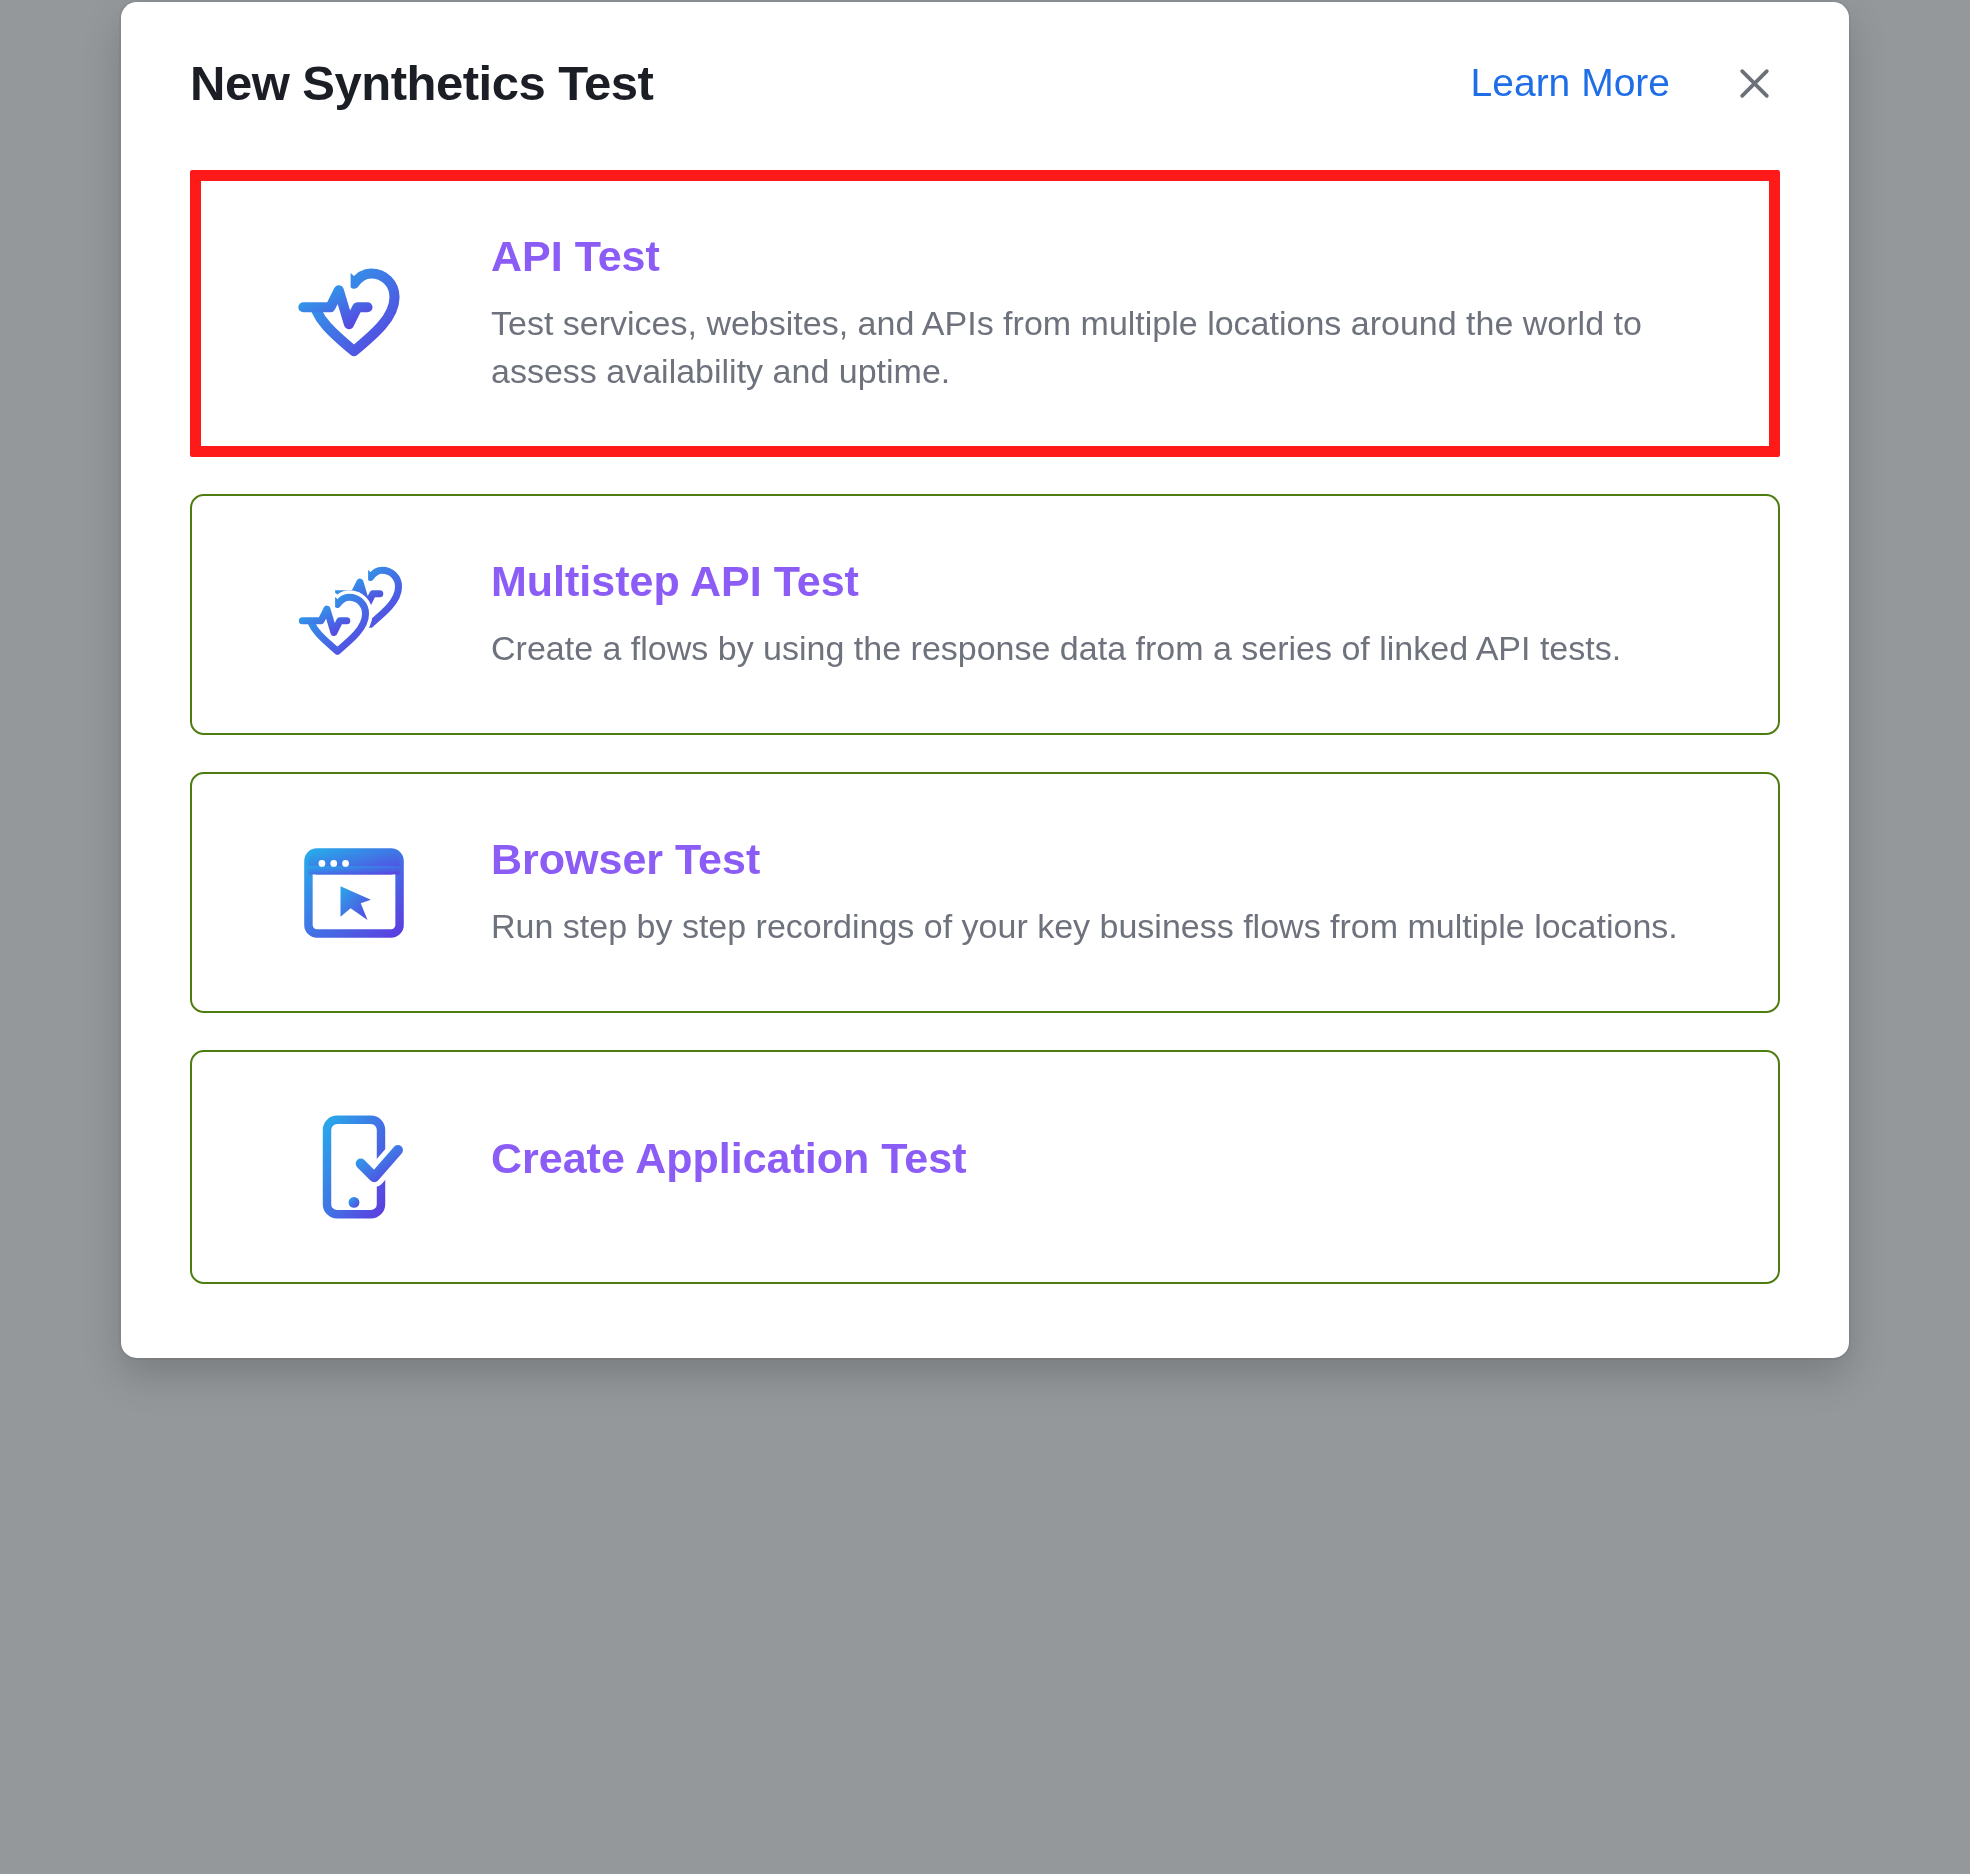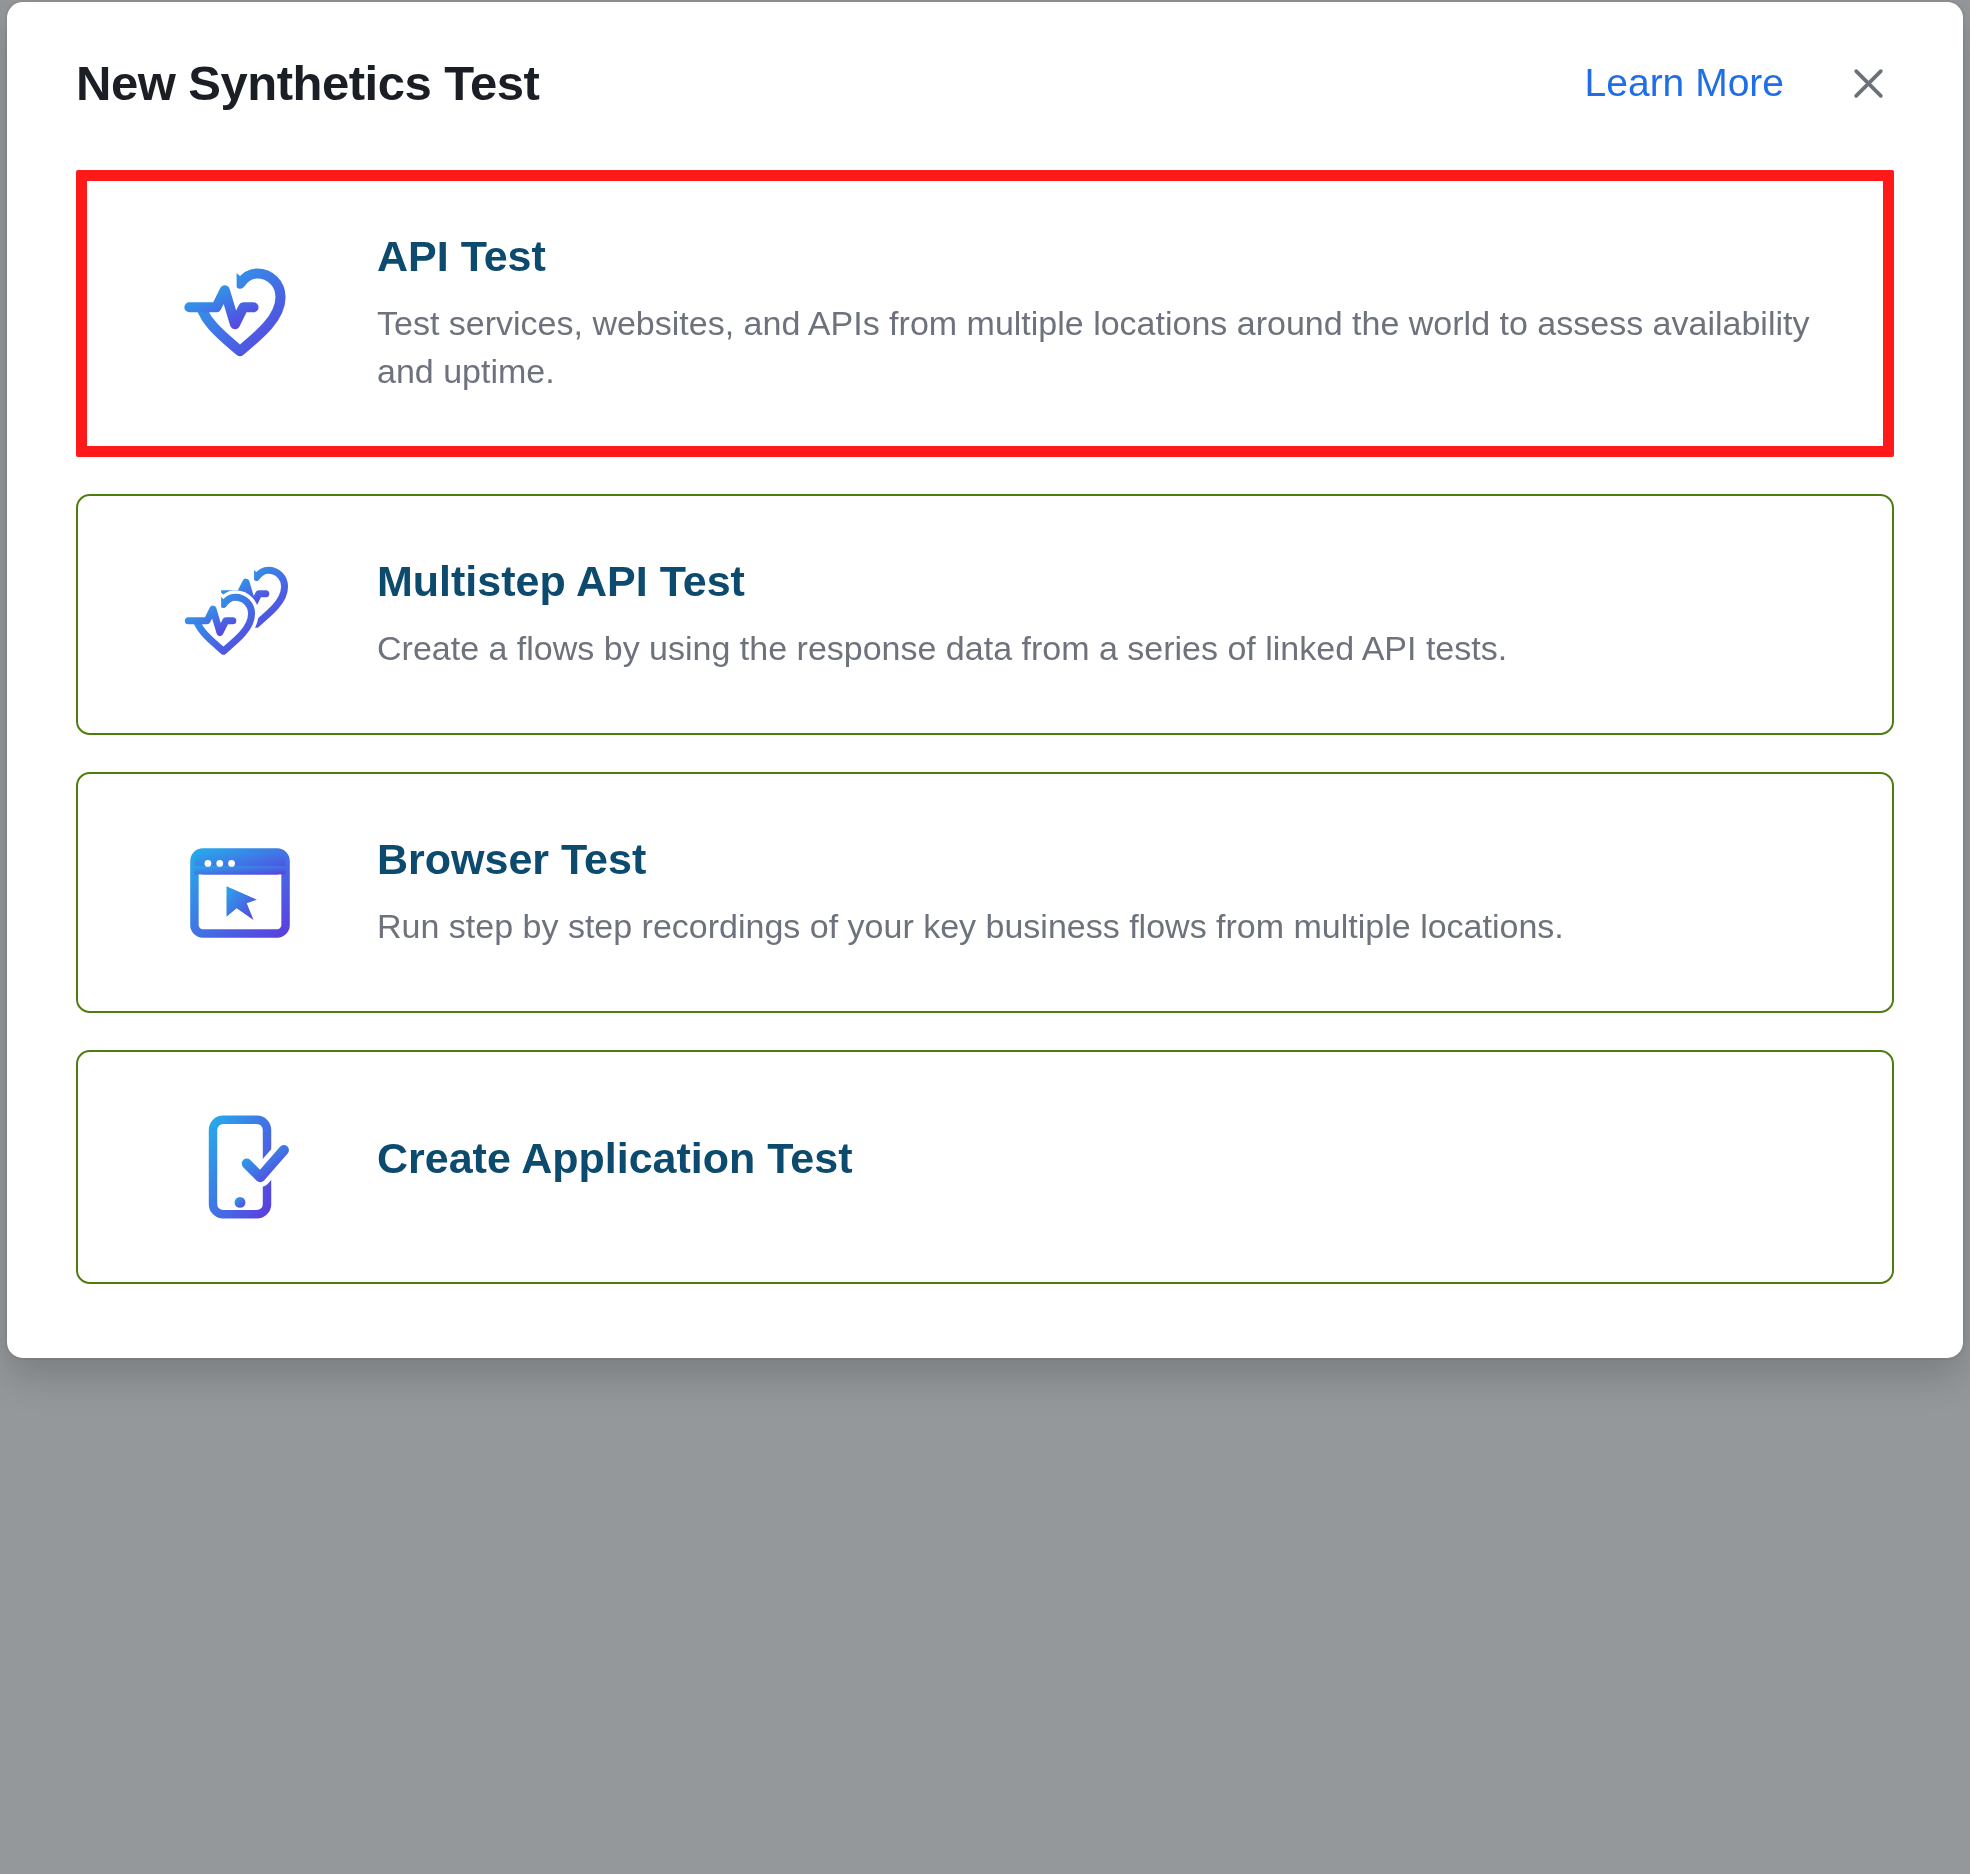--- a/index.html
+++ b/index.html
@@ -12,21 +12,21 @@
   .stage {
     position: relative;
     width: 1970px;
     height: 1875px;
     display: flex;
     align-items: flex-start;
     justify-content: center;
   }
   .modal {
     margin-top: 2px;
-    width: 1956px;
+    width: 1728px;
     background: #ffffff;
     border-radius: 15.8px;
     box-shadow: 0 0 0 2px rgba(0,0,0,.04), 0 17.7px 39px rgba(0,0,0,.18);
     padding: 53px 69px 74px 69px;
   }
   .modal-header {
     display: flex;
     align-items: center;
     justify-content: space-between;
     margin-bottom: 59px;
@@ -77,21 +77,21 @@
   .card .icon {
     flex: 0 0 108px;
     width: 108px; height: 108px;
     display: flex; align-items: center; justify-content: center;
   }
   .card .icon svg { width: 108px; height: 108px; overflow: visible; }
   .card-text { flex: 1 1 auto; }
   .card-title {
     font-size: 43px;
     font-weight: 700;
-    color: #0c4a6e;
+    color: #8b5cf6;
     margin-bottom: 17.7px;
   }
   .card-desc {
     font-size: 34px;
     line-height: 1.42;
     color: #6d727c;
     font-weight: 400;
     max-width: 1507px;
   }
 </style>

